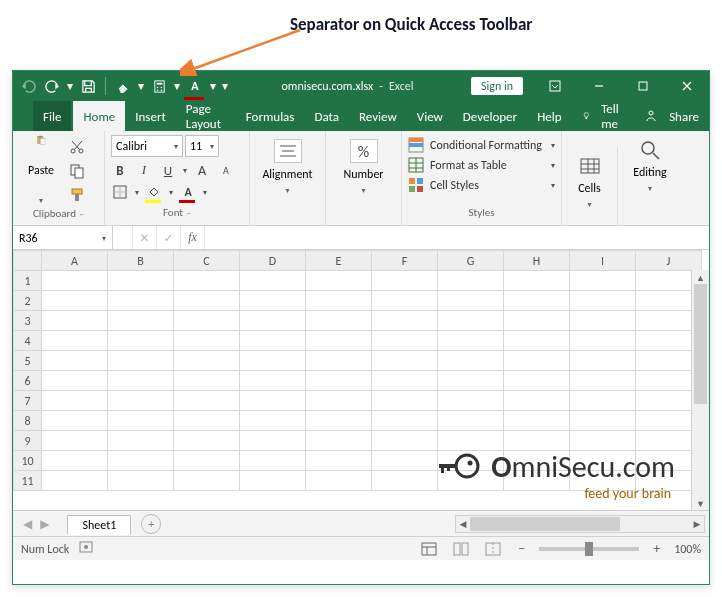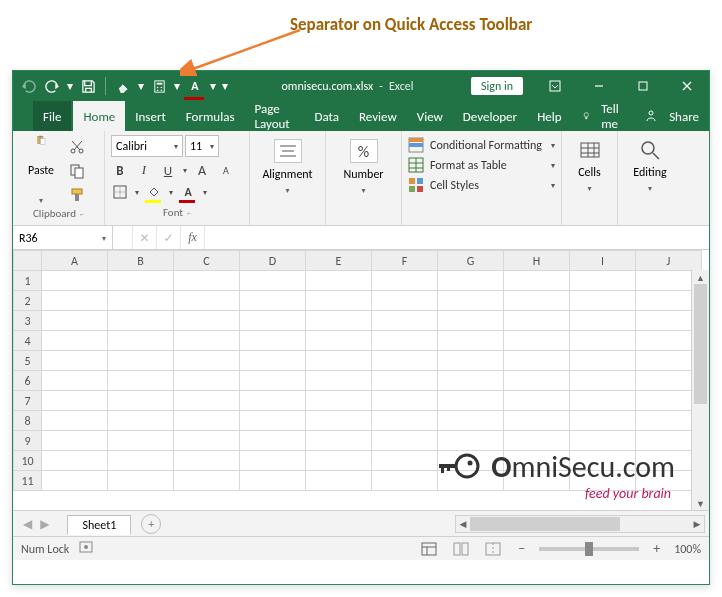--- a/index.html
+++ b/index.html
@@ -1,20 +1,20 @@
 <!DOCTYPE html>
 <html><head>
 <meta charset="utf-8">
 <style>
 * { box-sizing: border-box; margin: 0; padding: 0; font-family: "Segoe UI", Calibri, sans-serif; }
 body { background: #fff; width: 722px; height: 597px; position: relative; overflow: hidden; }
 
 
 .annotation { position: absolute; top: 8px; left: 50px; width: 620px; height: 60px; z-index: 100; }
-.annotation-text { position: absolute; left: 240px; top: 6px; font-size: 17px; font-weight: bold; color: #a16207; }
+.annotation-text { position: absolute; left: 240px; top: 6px; font-size: 17px; font-weight: bold; color: #0f172a; }
 .annotation-arrow { position: absolute; left: 130px; top: 18px; width: 130px; height: 50px; }
 
 
 .excel-window { position: absolute; left: 12px; top: 70px; width: 698px; height: 515px; border: 1px solid #2a8560; background: #fff; box-shadow: 0 2px 8px rgba(0,0,0,0.15); }
 
 
 .title-bar { height: 30px; background: #217346; display: flex; align-items: center; color: #fff; font-size: 12px; }
 .qat { display: flex; align-items: center; height: 100%; padding: 0 4px; gap: 2px; }
 .qat-btn { width: 22px; height: 24px; display: flex; align-items: center; justify-content: center; color: #fff; cursor: pointer; }
 .qat-btn svg { width: 15px; height: 15px; }
@@ -76,21 +76,21 @@
 .simple-label { font-size: 12px; }
 .simple-drop { font-size: 8px; color: #666; }
 
 
 .g-styles { width: 160px; }
 .styles-body { display: flex; flex-direction: column; gap: 4px; padding-top: 2px; font-size: 12px; color: #333; }
 .styles-item { display: flex; align-items: center; gap: 6px; }
 .styles-item svg { width: 16px; height: 16px; flex-shrink: 0; }
 
 
-.g-cells { width: 56px; }
+.g-cells { width: 56px; margin-top: 16px; }
 .g-editing { width: 64px; border-right: none; }
 .cell-edit-icon { width: 22px; height: 22px; display: flex; align-items: center; justify-content: center; }
 
 
 .formula-bar { height: 24px; border-bottom: 1px solid #d0d0d0; display: flex; align-items: stretch; background: #fff; }
 .name-box { width: 100px; border-right: 1px solid #d0d0d0; display: flex; align-items: center; padding: 0 6px; font-size: 12px; background: #fff; }
 .name-box-drop { margin-left: auto; font-size: 8px; color: #666; }
 .fb-gap { width: 20px; border-right: 1px solid #e6e6e6; }
 .fb-btn { width: 24px; display: flex; align-items: center; justify-content: center; font-size: 12px; color: #bbb; border-right: 1px solid #e6e6e6; }
 .fb-fx { font-style: italic; color: #666; font-family: serif; }
@@ -107,21 +107,21 @@
 .scroll-v { position: absolute; right: 0; top: 20px; bottom: 0; width: 18px; background: #f0f0f0; border-left: 1px solid #d0d0d0; }
 .scroll-v-thumb { position: absolute; left: 2px; right: 2px; top: 14px; height: 120px; background: #cfcfcf; }
 .scroll-v-arrow { position: absolute; left: 0; right: 0; height: 14px; display: flex; align-items: center; justify-content: center; font-size: 9px; color: #666; }
 
 
 .watermark { position: absolute; right: 34px; bottom: 8px; display: flex; flex-direction: column; align-items: flex-end; pointer-events: none; }
 .wm-line1 { display: flex; align-items: center; gap: 8px; font-size: 30px; color: #333; }
 .wm-o { font-weight: bold; }
 .wm-s { color: #333; }
 .wm-rest {}
-.wm-line2 { font-size: 14px; color: #be185d; font-style: italic; margin-top: -4px; margin-right: 4px; }
+.wm-line2 { font-size: 14px; color: #a16207; margin-top: -4px; margin-right: 4px; }
 .wm-key { width: 46px; height: 46px; }
 
 
 .sheet-row { height: 26px; border-top: 1px solid #d0d0d0; display: flex; align-items: center; background: #f3f3f3; font-size: 12px; }
 .sheet-nav { display: flex; gap: 8px; padding: 0 10px; color: #aaa; }
 .sheet-tab { background: #fff; border: 1px solid #c0c0c0; border-bottom-color: #fff; padding: 2px 14px; margin-left: 8px; position: relative; top: 1px; }
 .sheet-add { width: 20px; height: 20px; border: 1px solid #bbb; border-radius: 50%; display: flex; align-items: center; justify-content: center; margin-left: 10px; color: #888; font-size: 12px; }
 .sheet-spacer { flex: 1; }
 .scroll-h { width: 250px; height: 18px; background: #f0f0f0; border: 1px solid #d0d0d0; position: relative; margin-right: 4px; }
 .scroll-h-thumb { position: absolute; top: 1px; bottom: 1px; left: 14px; width: 150px; background: #cfcfcf; }
@@ -225,22 +225,22 @@
           <line x1="2" y1="2" x2="10" y2="10" stroke="#fff" stroke-width="1.2"></line>
           <line x1="10" y1="2" x2="2" y2="10" stroke="#fff" stroke-width="1.2"></line>
         </svg>
       </div>
   </div>
 
   <div class="tabs-row">
     <div class="tab file">File</div>
     <div class="tab active">Home</div>
     <div class="tab">Insert</div>
+    <div class="tab">Page Layout</div>
     <div class="tab" style="position:relative">Formulas</div>
-    <div class="tab">Page Layout</div>
     <div class="tab">Data</div>
     <div class="tab">Review</div>
     <div class="tab">View</div>
     <div class="tab">Developer</div>
     <div class="tab">Help</div>
     <div class="tab-help">
       <svg width="14" height="14" viewBox="0 0 14 14">
           <circle cx="7" cy="5" r="3.5" fill="none" stroke="#fff"></circle>
           <rect x="5.5" y="9" width="3" height="3" fill="#fff"></rect>
         </svg>
@@ -388,20 +388,23 @@
           <svg viewBox="0 0 16 16">
               <rect x="1" y="1" width="6" height="6" fill="#e28f3e"></rect>
               <rect x="9" y="1" width="6" height="6" fill="#5b9bd5"></rect>
               <rect x="1" y="9" width="6" height="6" fill="#7aa85a"></rect>
               <rect x="9" y="9" width="6" height="6" fill="#c84c4c"></rect>
             </svg>
           <span>Cell Styles</span>
             <span class="combo-drop">▾</span>
         </div>
       </div>
+      <div class="group-label">
+          <span>Styles</span>
+        </div>
     </div>
 
     <div class="group g-cells">
       <div class="simple-big">
         <div class="cell-edit-icon">
             <svg width="22" height="22" viewBox="0 0 22 22">
               <rect x="2" y="4" width="18" height="14" fill="none" stroke="#555"></rect>
               <line x1="2" y1="9" x2="20" y2="9" stroke="#555"></line>
               <line x1="2" y1="14" x2="20" y2="14" stroke="#555"></line>
               <line x1="9" y1="4" x2="9" y2="18" stroke="#555"></line>

